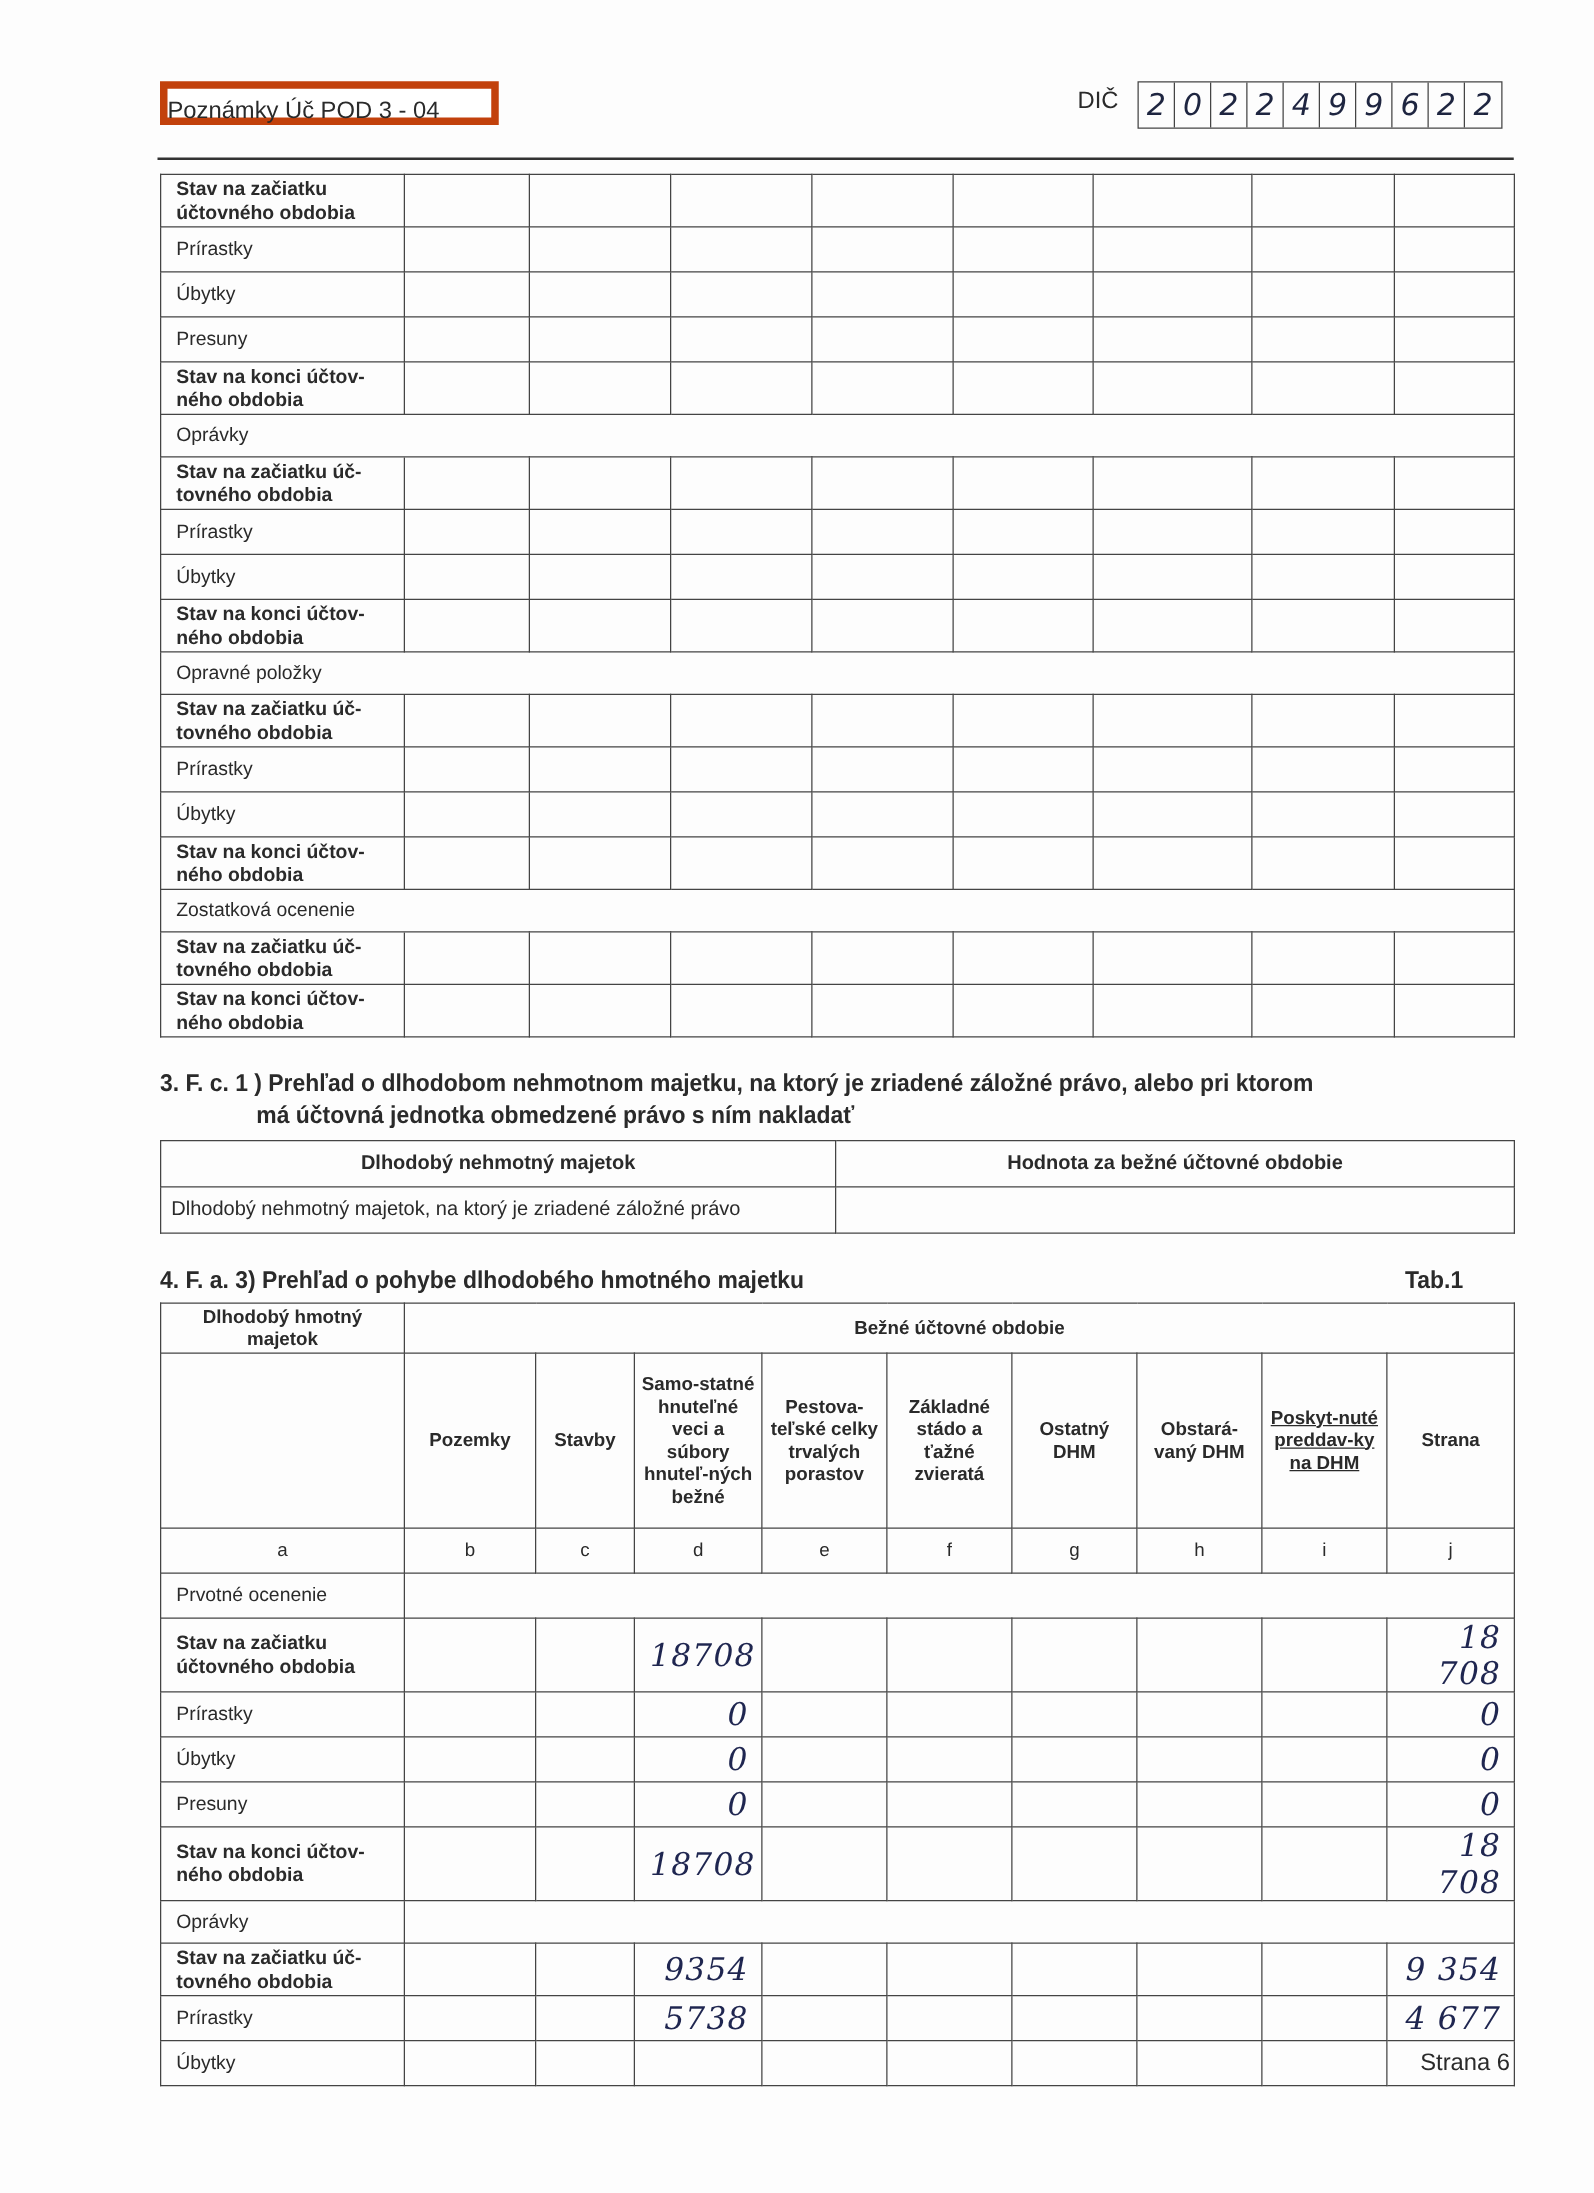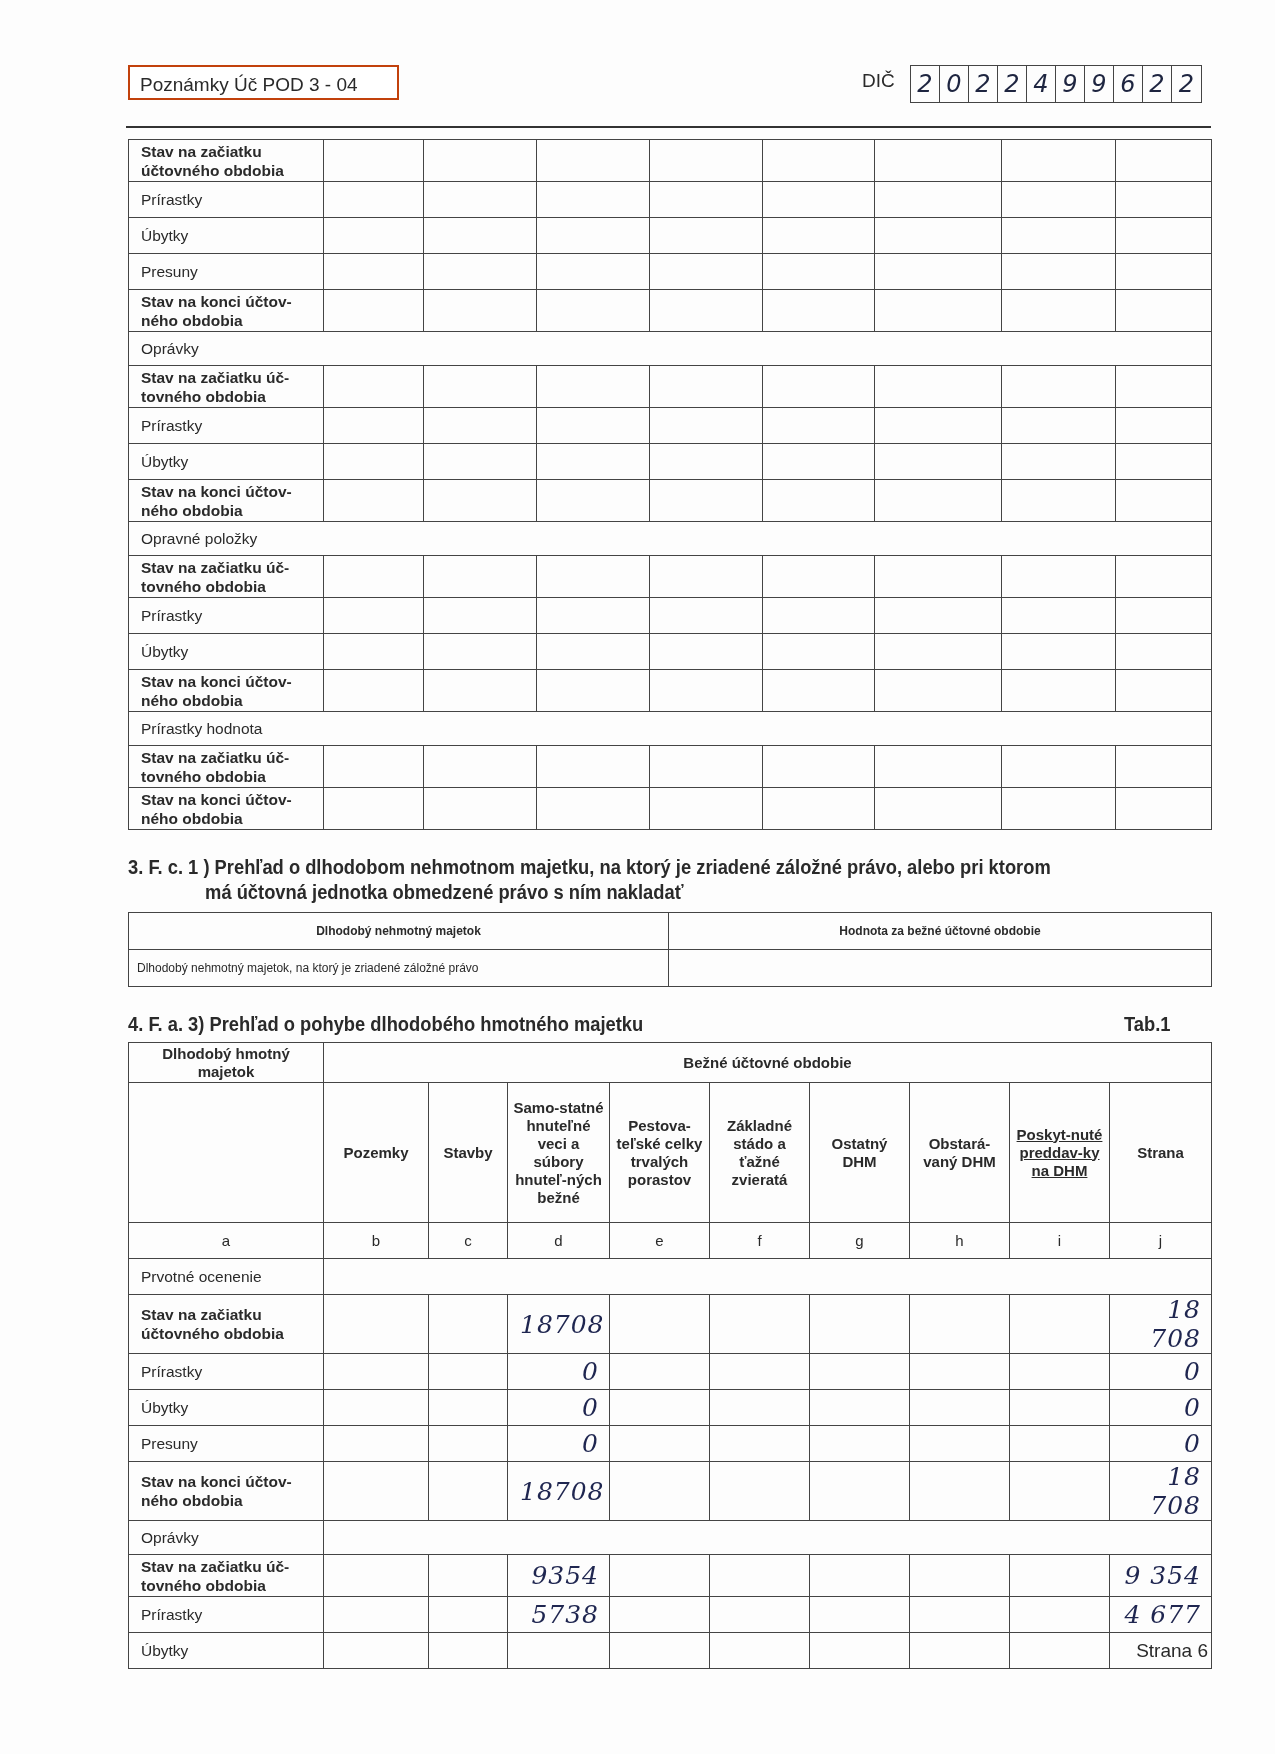--- a/index.html
+++ b/index.html
@@ -2,22 +2,22 @@
 <html><head>
 <meta charset="utf-8">
 <style>
   html, body { margin: 0; padding: 0; }
   body {
     width: 1275px; height: 1754px; background: #fdfdfd; position: relative;
     font-family: "Liberation Sans", sans-serif; color: #2a2a2a; overflow: hidden;
   }
   .abs { position: absolute; }
   .form-code {
-    left: 128px; top: 65px; width: 271px; height: 35px; border: 2px solid #c2410c;
-    font-size: 19px; line-height: 35px; padding-left: 10px; box-sizing: border-box; background: #fff;
+    left: 128px; top: 65px; width: 271px; height: 35px; border: 6px solid #c2410c;
+    font-size: 19px; line-height: 35px; box-sizing: border-box; background: #fff;
   }
   .dic-label { left: 862px; top: 70px; font-size: 19px; }
   .dic-boxes { left: 910px; top: 65px; display: flex; border: 1px solid #444; height: 36px; }
   .dic-box {
     width: 29px; height: 36px; border-right: 1px solid #444; box-sizing: border-box;
     font-family: "DejaVu Sans", sans-serif; font-size: 24px; text-align: center; line-height: 36px;
     color: #1e2540; font-style: italic;
   }
   .dic-box:last-child { border-right: none; }
   .rule { left: 126px; top: 126px; width: 1085px; height: 2px; background: #333; }
@@ -25,21 +25,21 @@
   table.grid { position: absolute; border-collapse: collapse; table-layout: fixed; }
   table.grid td { border: 1px solid #444; padding: 0 12px; box-sizing: border-box; vertical-align: middle; }
   .lbl { font-size: 15.5px; line-height: 19px; }
   .lbl.bold { font-weight: bold; }
   .hand {
     font-family: "DejaVu Serif", serif; font-style: italic; font-size: 25px; color: #1f2650;
     text-align: right; padding-right: 10px !important; letter-spacing: 1px;
   }
   .heading { font-size: 19.5px; font-weight: bold; line-height: 25px; transform: scaleX(0.94); transform-origin: left; }
   .hdr { font-weight: bold; font-size: 15px; text-align: center; line-height: 18px; }
-  .small { font-size: 12px; margin-top: 44px; }
+  .small { font-size: 16px; margin-top: 44px; }
   .letter { text-align: center; font-size: 15px; }
   .thick-bottom td { border-bottom: 3px solid #333; }
   .page-no { right: 67px; top: 1640px; font-size: 19px; margin-left: 39px; }
 </style>
 </head>
 <body>
 
 <div class="abs form-code">
   <span>Poznámky Úč POD 3 - 04</span>
 </div>
@@ -216,21 +216,21 @@
         <td></td>
         <td></td>
         <td></td>
         <td></td>
         <td></td>
         <td></td>
         <td></td>
         <td></td>
       </tr>
       <tr style="height: 34px;">
-        <td class="lbl" style="border-right: none;">Prírastky hodnota</td>
+        <td class="lbl" style="border-right: none;">Zostatková ocenenie</td>
         <td colspan="8" style="border-left: none;"></td>
       </tr>
       <tr style="height: 42px;">
         <td class="lbl bold">Stav na začiatku úč-tovného obdobia</td>
         <td></td>
         <td></td>
         <td></td>
         <td></td>
         <td></td>
         <td></td>

